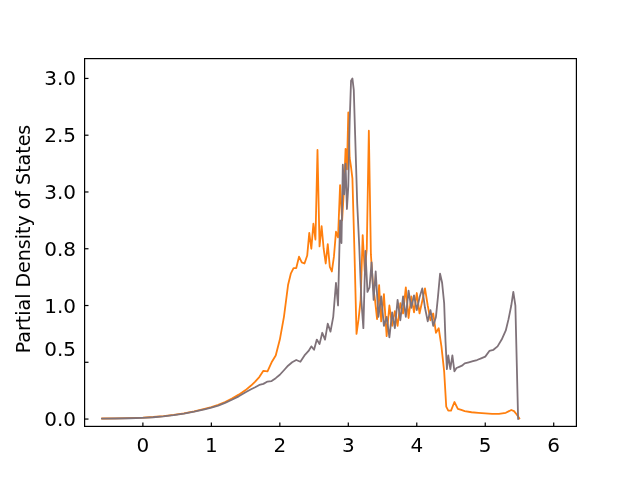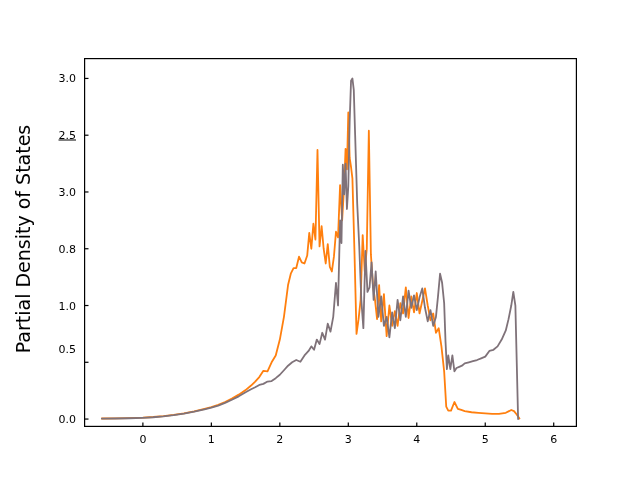--- a/index.html
+++ b/index.html
@@ -7,21 +7,21 @@
     width:640px;height:480px;
     background:#ffffff;
     font-family:"DejaVu Sans", sans-serif;
     overflow:hidden;
   }
   #figure{position:relative;width:640px;height:480px;background:#ffffff;}
   #plot-area{position:absolute;left:84px;top:58px;width:493px;height:369px;}
   #plot-svg{display:block;}
   .tick-label{
     position:absolute;
-    font-size:11px;
+    font-size:20px;
     color:#000000;
     white-space:nowrap;
     font-family:"DejaVu Sans", sans-serif;
   }
   .xtick-label{transform:translateX(-50%);}
   .ytick-label{transform:translateY(-50%);text-align:right;}
   #xlabel{
     position:absolute;
     left:0;width:640px;top:450px;
     text-align:center;
@@ -87,21 +87,21 @@
       <div class="tick-label xtick-label" style="left: 416.775px; top: 433px;">4</div>
       <div class="tick-label xtick-label" style="left: 485.247px; top: 433px;">5</div>
       <div class="tick-label xtick-label" style="left: 553.719px; top: 433px;">6</div>
     </div>
   <div id="yticklabels">
       <div class="tick-label ytick-label" style="left: 36px; width: 40px; top: 419.052px;">0.0</div>
       <div class="tick-label ytick-label" style="left: 36px; width: 40px; top: 349px;">0.5</div>
       <div class="tick-label ytick-label" style="left: 36px; width: 40px; top: 305.514px; text-align: right;">1.0</div>
       <div class="tick-label ytick-label" style="left: 36px; width: 40px; top: 248.745px;">0.8</div>
       <div class="tick-label ytick-label" style="left: 36px; width: 40px; top: 191.975px;">3.0</div>
-      <div class="tick-label ytick-label" style="left: 36px; width: 40px; top: 135.206px; text-decoration: underline;">2.5</div>
+      <div class="tick-label ytick-label" style="left: 36px; width: 40px; top: 135.206px;">2.5</div>
       <div class="tick-label ytick-label" style="left: 36px; width: 40px; top: 78.4369px;">3.0</div>
     </div>
 
 
   <div id="ylabel-wrap">
     <div id="ylabel">Partial Density of States</div>
   </div>
 
 </div>
 

